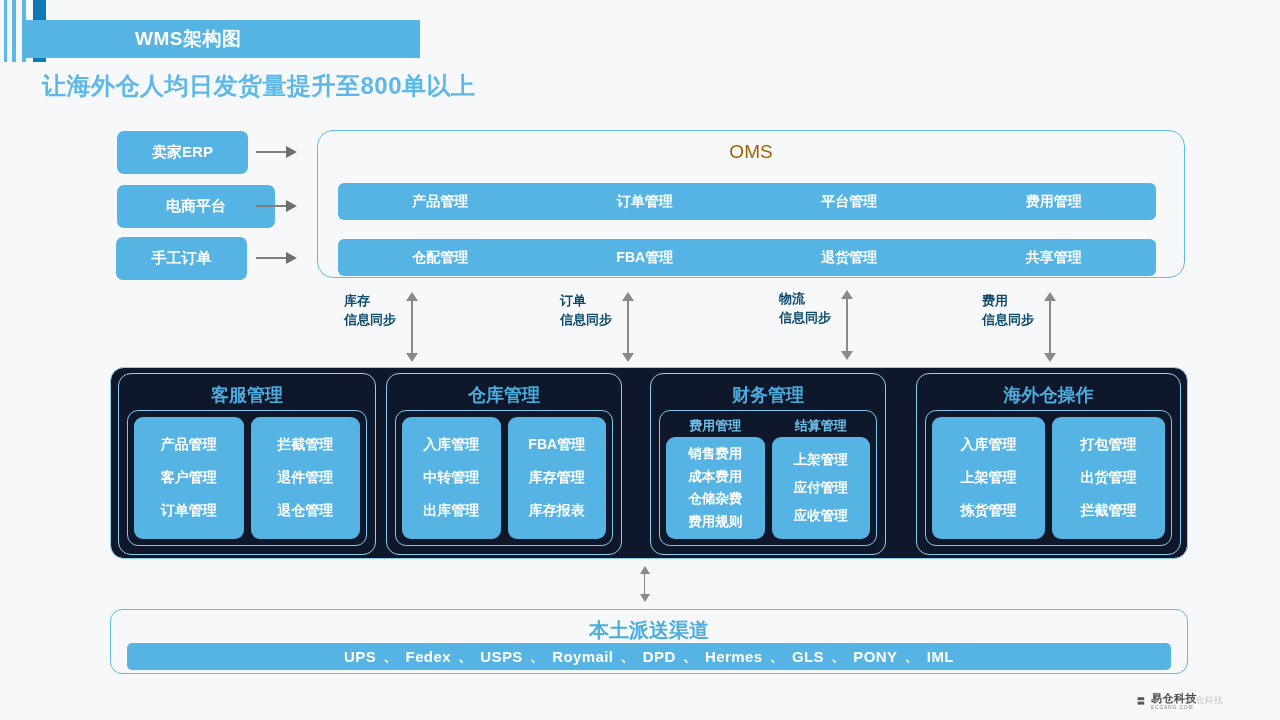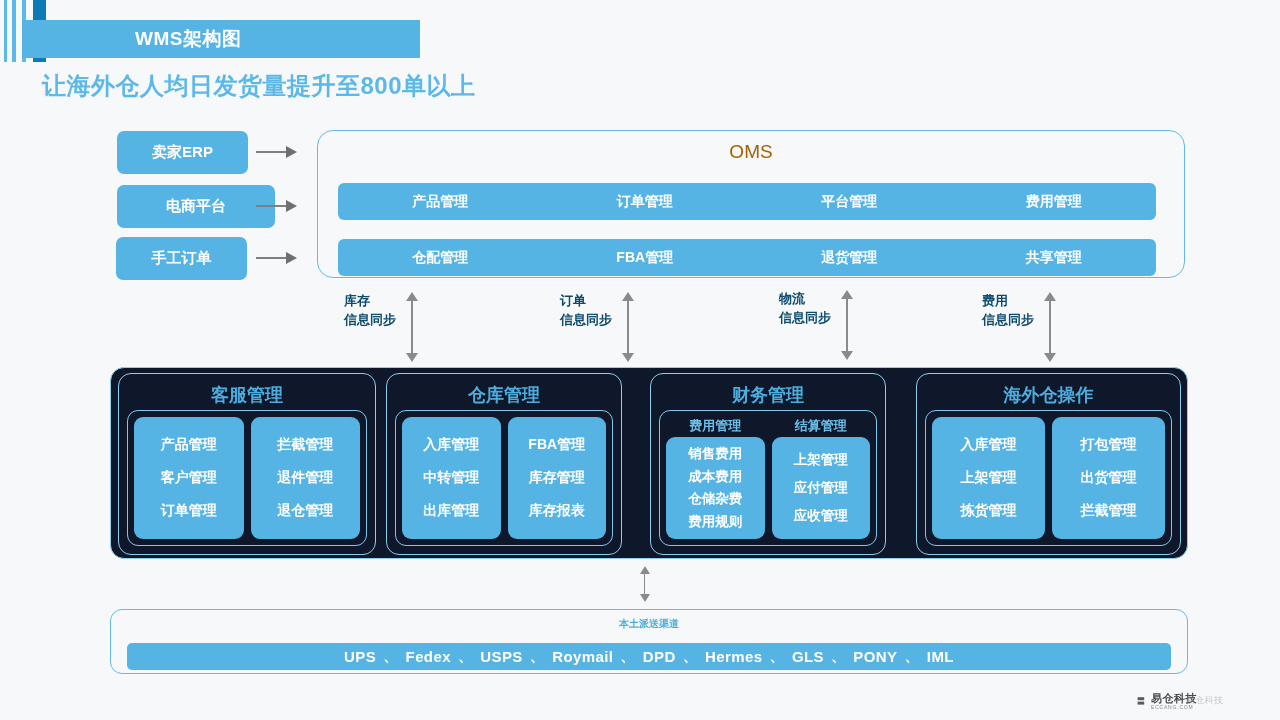--- a/index.html
+++ b/index.html
@@ -162,21 +162,21 @@
 
   
   .channel-panel {
     position: absolute; left: 110px; top: 609px;
     width: 1078px; height: 65px;
     border: 1.6px solid #61bbe8; border-radius: 12px;
     background: #f7f8f9;
   }
   .channel-title {
     position: absolute; top: 7px; left: 0; width: 100%;
-    text-align: center; color: #4aadde; font-size: 10px; font-weight: bold;
+    text-align: center; color: #4aadde; font-size: 20px; font-weight: bold;
   }
   .channel-bar {
     position: absolute; left: 16px; top: 33px; width: 1044px; height: 27px;
     background: #56b4e4; border-radius: 5px;
     display: flex; align-items: center; justify-content: center;
     color: #ffffff; font-size: 15px; font-weight: bold; letter-spacing: .4px;
   }
   .channel-bar .sep { padding: 0 7px; }
 
   

